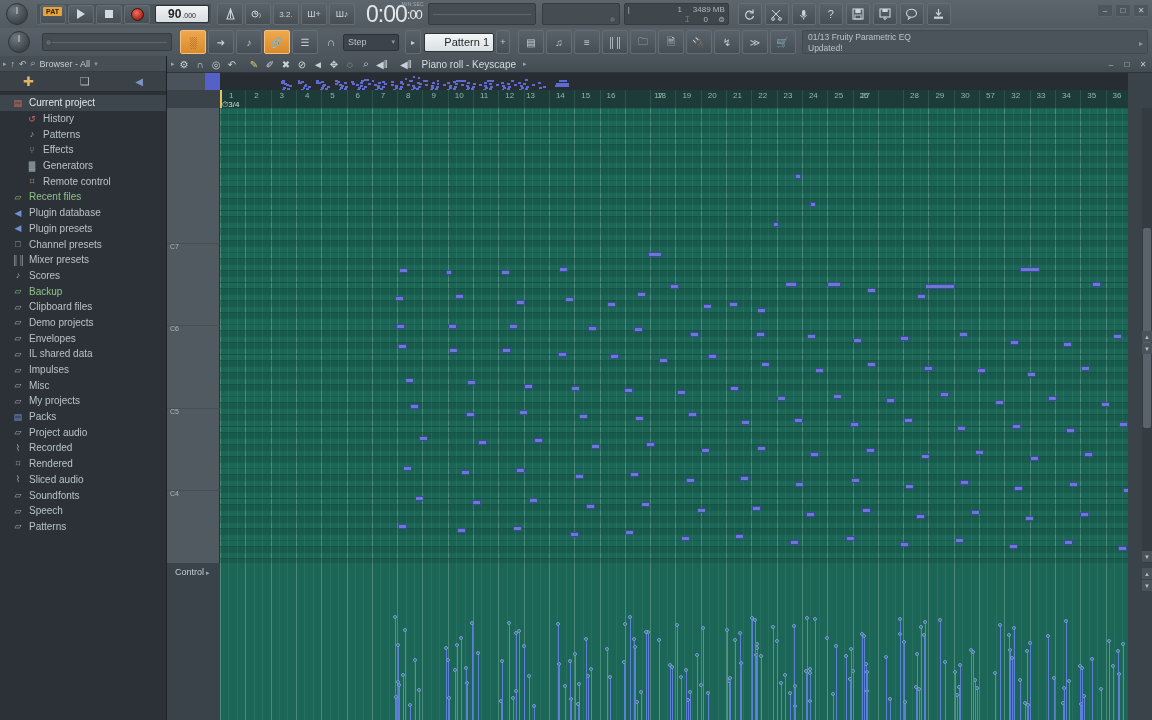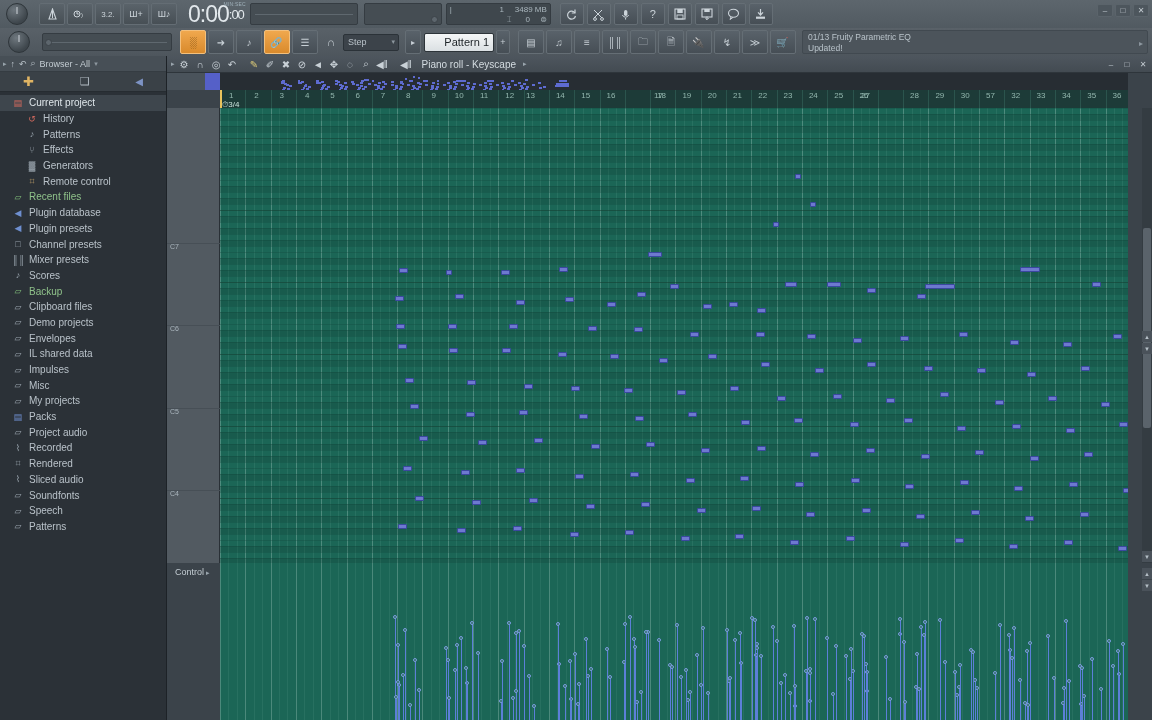--- a/index.html
+++ b/index.html
@@ -277,20 +277,38 @@
 </style>
 </head>
 <body>
 
 <div id="app">
 
   <div class="topbar">
 
     <div class="knob"></div>
 
+    <div class="tgroup" style="margin-left:2px;">
+      <div class="tbtn pat">
+        <span class="pat-led">PAT</span>
+      </div>
+      <div class="tbtn">
+          <span class="play-tri"></span>
+        </div>
+      <div class="tbtn">
+          <span class="stop-sq"></span>
+        </div>
+      <div class="tbtn">
+          <span class="rec-dot"></span>
+        </div>
+      <div class="tempo">
+        <span>90</span>
+          <span class="frac">.000</span>
+      </div>
+    </div>
 
     <div class="tbtn" style="margin-left:5px;height:22px;width:26px;">
       <svg width="13" height="13" viewBox="0 0 13 13">
           <path d="M6.5 1 L10 11 L3 11 Z" fill="none" stroke="#ccd4da" stroke-width="1.1"></path>
           <line x1="6.5" y1="2" x2="6.5" y2="10" stroke="#ccd4da" stroke-width="1"></line>
         </svg>
     </div>
     <div class="tbtn" style="height:22px;width:26px;">
       <svg width="14" height="12" viewBox="0 0 14 12">
           <circle cx="4" cy="6" r="3" fill="none" stroke="#ccd4da" stroke-width="1"></circle>

